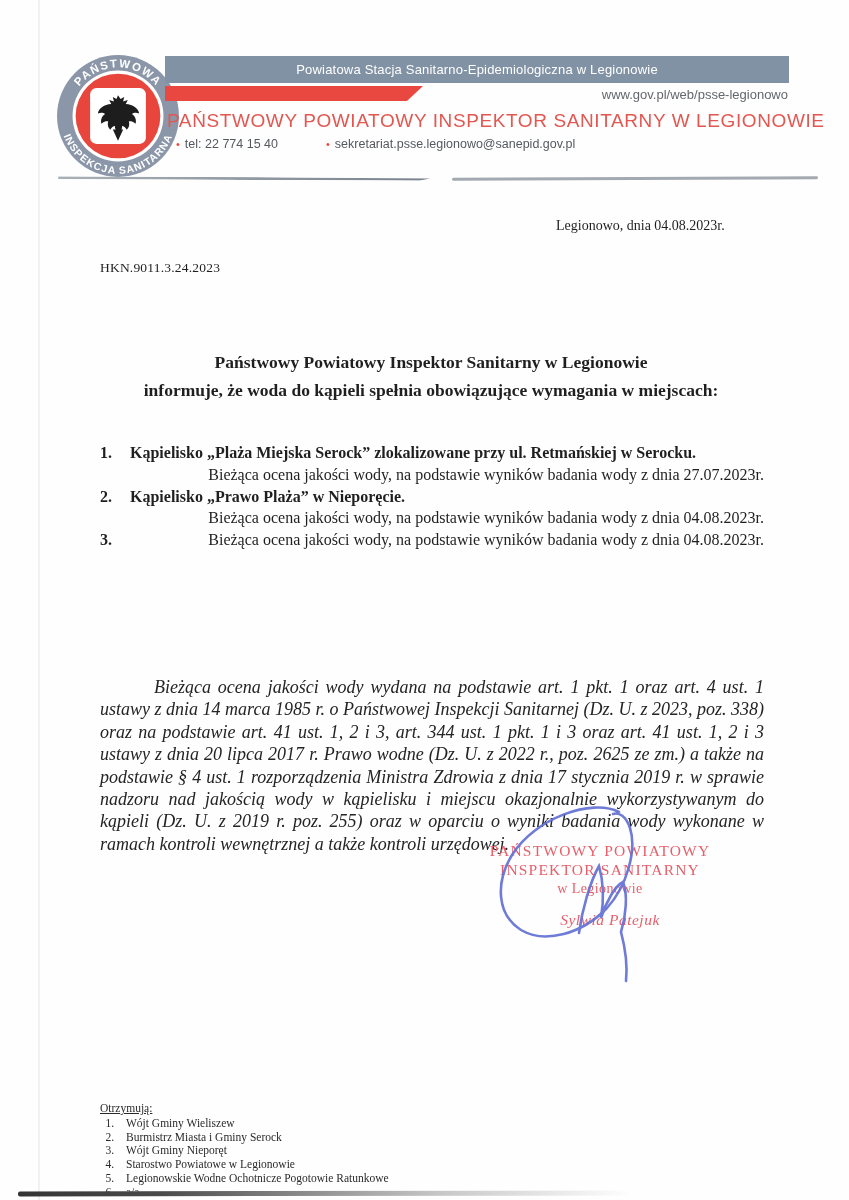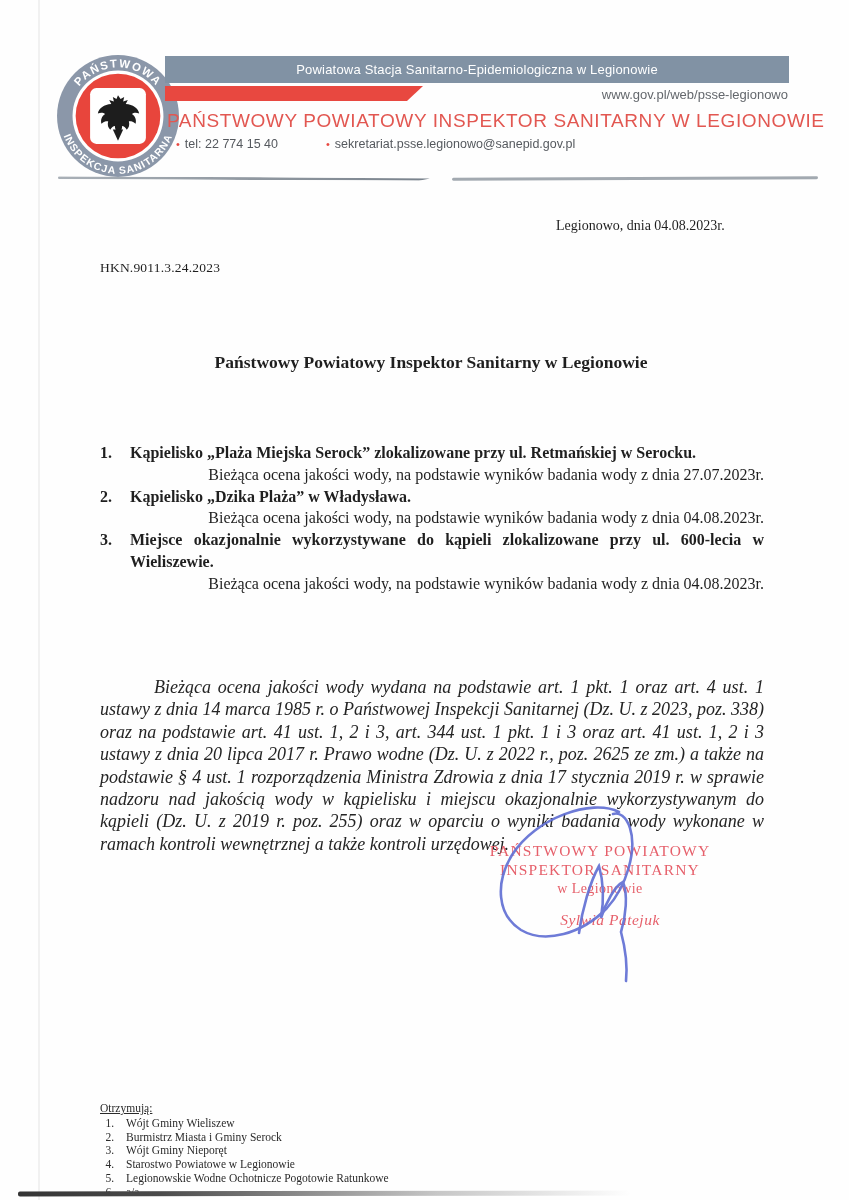--- a/index.html
+++ b/index.html
@@ -113,41 +113,41 @@
   </div>
 
   <div class="divider div-l"></div>
   <div class="divider div-r"></div>
 
   <div class="date">Legionowo, dnia 04.08.2023r.</div>
   <div class="refnum">HKN.9011.3.24.2023</div>
 
   <div class="heading">
     <div>Państwowy Powiatowy Inspektor Sanitarny w Legionowie</div>
+    <div>informuje, że woda do kąpieli spełnia obowiązujące wymagania w miejscach:</div>
   </div>
 
   <div class="list">
     <div class="li">
       <span class="num">1.</span>
       <div class="body">
         <p class="t">Kąpielisko „Plaża Miejska Serock” zlokalizowane przy ul. Retmańskiej w Serocku.</p>
         <p class="d">Bieżąca ocena jakości wody, na podstawie wyników badania wody z dnia 27.07.2023r.</p>
       </div>
     </div>
     <div class="li">
       <span class="num">2.</span>
       <div class="body">
-        <p class="t">Kąpielisko „Dzika Plaża” w Władysława.</p>
+        <p class="t">Kąpielisko „Prawo Plaża” w Nieporęcie.</p>
         <p class="d">Bieżąca ocena jakości wody, na podstawie wyników badania wody z dnia 04.08.2023r.</p>
       </div>
     </div>
     <div class="li">
       <span class="num">3.</span>
       <div class="body">
-        <p class="t just">Miejsce okazjonalnie wykorzystywane do kąpieli zlokalizowane przy ul. 600-lecia w Wieliszewie.</p>
         <p class="d">Bieżąca ocena jakości wody, na podstawie wyników badania wody z dnia 04.08.2023r.</p>
       </div>
     </div>
   </div>
 
   <div class="legal">Bieżąca ocena jakości wody wydana na podstawie art. 1 pkt. 1 oraz art. 4 ust. 1 ustawy z dnia 14 marca 1985 r. o Państwowej Inspekcji Sanitarnej (Dz. U. z 2023, poz. 338) oraz na podstawie art. 41 ust. 1, 2 i 3, art. 344 ust. 1 pkt. 1 i 3 oraz art. 41 ust. 1, 2 i 3 ustawy z dnia 20 lipca 2017 r. Prawo wodne (Dz. U. z 2022 r., poz. 2625 ze zm.) a także na podstawie § 4 ust. 1 rozporządzenia Ministra Zdrowia z dnia 17 stycznia 2019 r. w sprawie nadzoru nad jakością wody w kąpielisku i miejscu okazjonalnie wykorzystywanym do kąpieli (Dz. U. z 2019 r. poz. 255) oraz w oparciu o wyniki badania wody wykonane w ramach kontroli wewnętrznej a także kontroli urzędowej.</div>
 
   <div class="stamp">
     <div>PAŃSTWOWY POWIATOWY</div>
     <div>INSPEKTOR SANITARNY</div>

